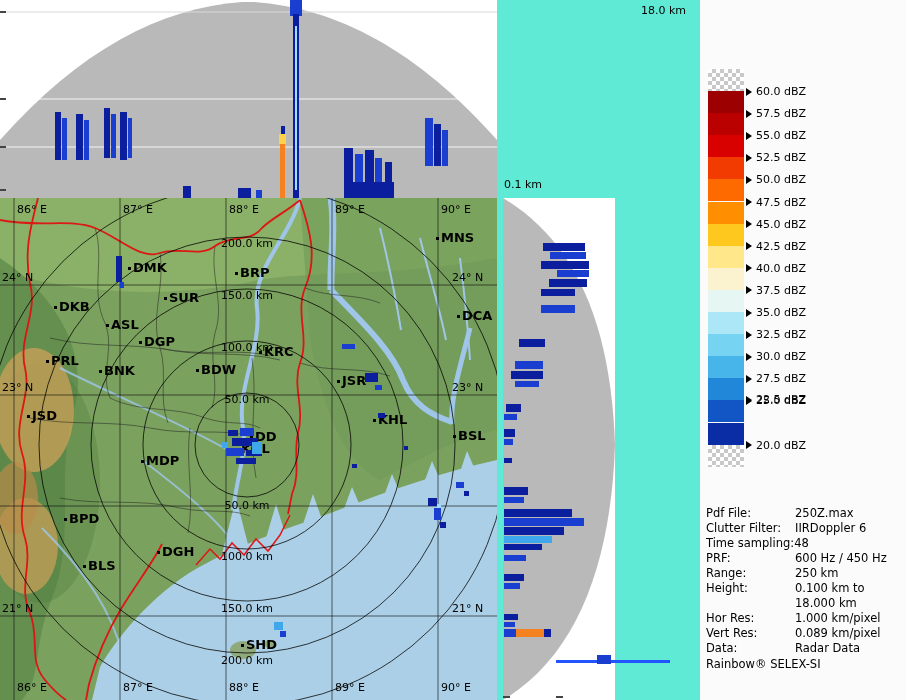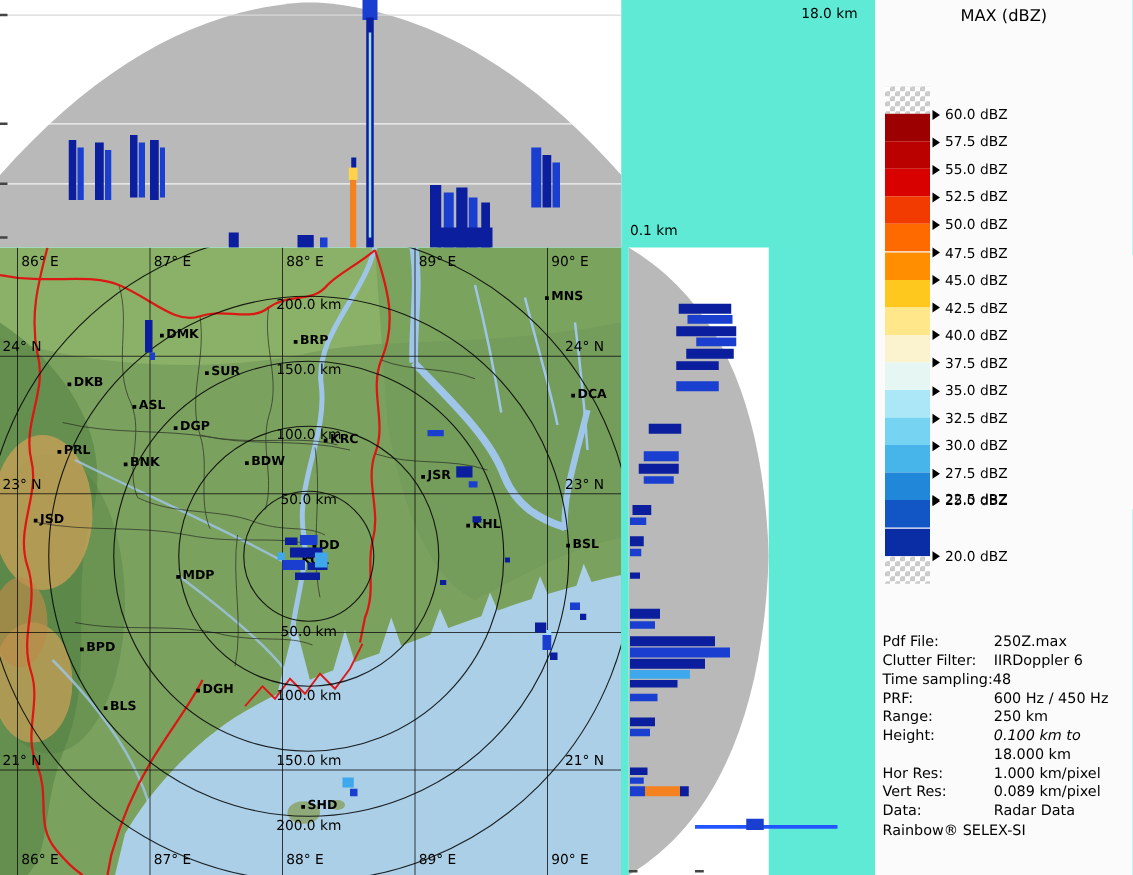--- a/index.html
+++ b/index.html
@@ -1,20 +1,20 @@
 <!DOCTYPE html>
 <html><head>
 <meta charset="utf-8">
 <style>
   html,body{margin:0;padding:0;background:#fff;font-family:"DejaVu Sans",sans-serif;}
   #root{position:relative;width:906px;height:700px;overflow:hidden;background:#5eead4;}
   .abs{position:absolute;}
   .lbl{position:absolute;color:#000;font-size:11px;line-height:12px;white-space:nowrap;}
   .ring-label{position:absolute;width:64px;text-align:center;font-size:11px;color:#000;white-space:nowrap;}
-  .station-label{position:absolute;font-size:10px;font-weight:bold;color:#000;white-space:nowrap;line-height:12px;}
+  .station-label{position:absolute;font-size:13px;font-weight:bold;color:#000;white-space:nowrap;line-height:12px;}
   .station-dot{position:absolute;width:3px;height:3px;background:#000;}
   .echo{position:absolute;}
   .tick{position:absolute;background:#444;}
   #top-strip{position:absolute;left:0;top:0;width:497px;height:198px;background:#fff;}
   #map{position:absolute;left:0;top:198px;width:497px;height:502px;overflow:hidden;}
   #right-strip{position:absolute;left:503px;top:198px;width:112px;height:502px;background:#fff;}
   #legend-panel{position:absolute;left:700px;top:0;width:206px;height:700px;background:#fbfbfb;}
   .panel-title{position:absolute;width:206px;text-align:center;color:#000;}
   #legend-bar-area .legend-block{position:absolute;left:8px;width:36px;}
   .checker{background-color:#fff;background-image:linear-gradient(45deg,#c9c9c9 25%,transparent 25%,transparent 75%,#c9c9c9 75%),linear-gradient(45deg,#c9c9c9 25%,transparent 25%,transparent 75%,#c9c9c9 75%);background-size:8px 8px;background-position:0 0,4px 4px;}
@@ -253,21 +253,20 @@
 
   <div id="right-strip">
     <svg width="112" height="502">
       <path d="M0,0 C75,45 108,130 112,247 C108,364 75,457 0,502 Z" fill="#b9b9b9"></path>
     </svg>
   </div>
   <div class="tick" style="left:503px;top:696px;width:7px;height:2px;"></div>
   <div class="tick" style="left:556px;top:696px;width:7px;height:2px;"></div>
 
   <div id="legend-panel">
-    <div class="panel-title" style="top:6px;font-size:13px;">MAX (dBZ)</div>
     <div id="legend-bar-area" class="abs" style="left:0;top:0;width:206px;height:480px;">
         <div class="legend-block checker" style="top: 69px; height: 22px;"></div>
         <div class="legend-block" style="top: 91px; height: 22.1px; background: rgb(156, 0, 0);"></div>
         <div class="legend-block" style="top: 113.1px; height: 22.1px; background: rgb(187, 0, 0);"></div>
         <div class="legend-block" style="top: 135.2px; height: 22.1px; background: rgb(217, 0, 0);"></div>
         <div class="legend-block" style="top: 157.3px; height: 22.1px; background: rgb(242, 59, 0);"></div>
         <div class="legend-block" style="top: 179.4px; height: 22.1px; background: rgb(255, 106, 0);"></div>
         <div class="legend-block" style="top: 201.5px; height: 22.1px; background: rgb(255, 143, 0);"></div>
         <div class="legend-block" style="top: 223.6px; height: 22.1px; background: rgb(255, 200, 30);"></div>
         <div class="legend-block" style="top: 245.7px; height: 22.1px; background: rgb(255, 231, 138);"></div>
@@ -353,21 +352,21 @@
         <div class="info-label" style="top: 16px;">Pdf File:</div>
         <div class="info-value" style="top: 16px;">250Z.max</div>
         <div class="info-label" style="top: 31px;">Clutter Filter:</div>
         <div class="info-value" style="top: 31px;">IIRDoppler 6</div>
         <div class="info-label" style="top: 46px;">Time sampling:48</div>
         <div class="info-label" style="top: 61px;">PRF:</div>
         <div class="info-value" style="top: 61px;">600 Hz / 450 Hz</div>
         <div class="info-label" style="top: 76px;">Range:</div>
         <div class="info-value" style="top: 76px;">250 km</div>
         <div class="info-label" style="top: 91px;">Height:</div>
-        <div class="info-value" style="top: 91px; font-style: italic;">0.100 km to</div>
+        <div class="info-value" style="top: 91px;">0.100 km to</div>
         <div class="info-value" style="top: 106px;">18.000 km</div>
         <div class="info-label" style="top: 121px; text-align: center;">Hor Res:</div>
         <div class="info-value" style="top: 121px;">1.000 km/pixel</div>
         <div class="info-label" style="top: 136px;">Vert Res:</div>
         <div class="info-value" style="top: 136px;">0.089 km/pixel</div>
         <div class="info-label" style="top: 151px;">Data:</div>
         <div class="info-value" style="top: 151px;">Radar Data</div>
       </div>
     <div class="info-label" style="top:657px;">Rainbow® SELEX-SI</div>
   </div>

